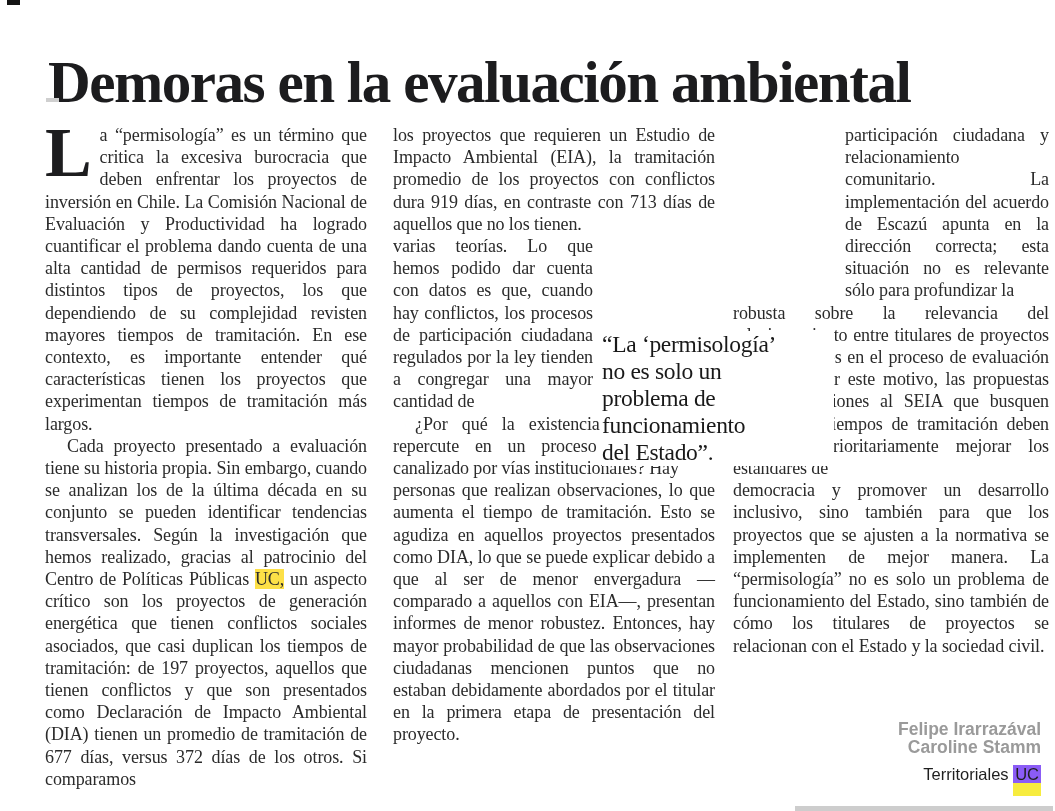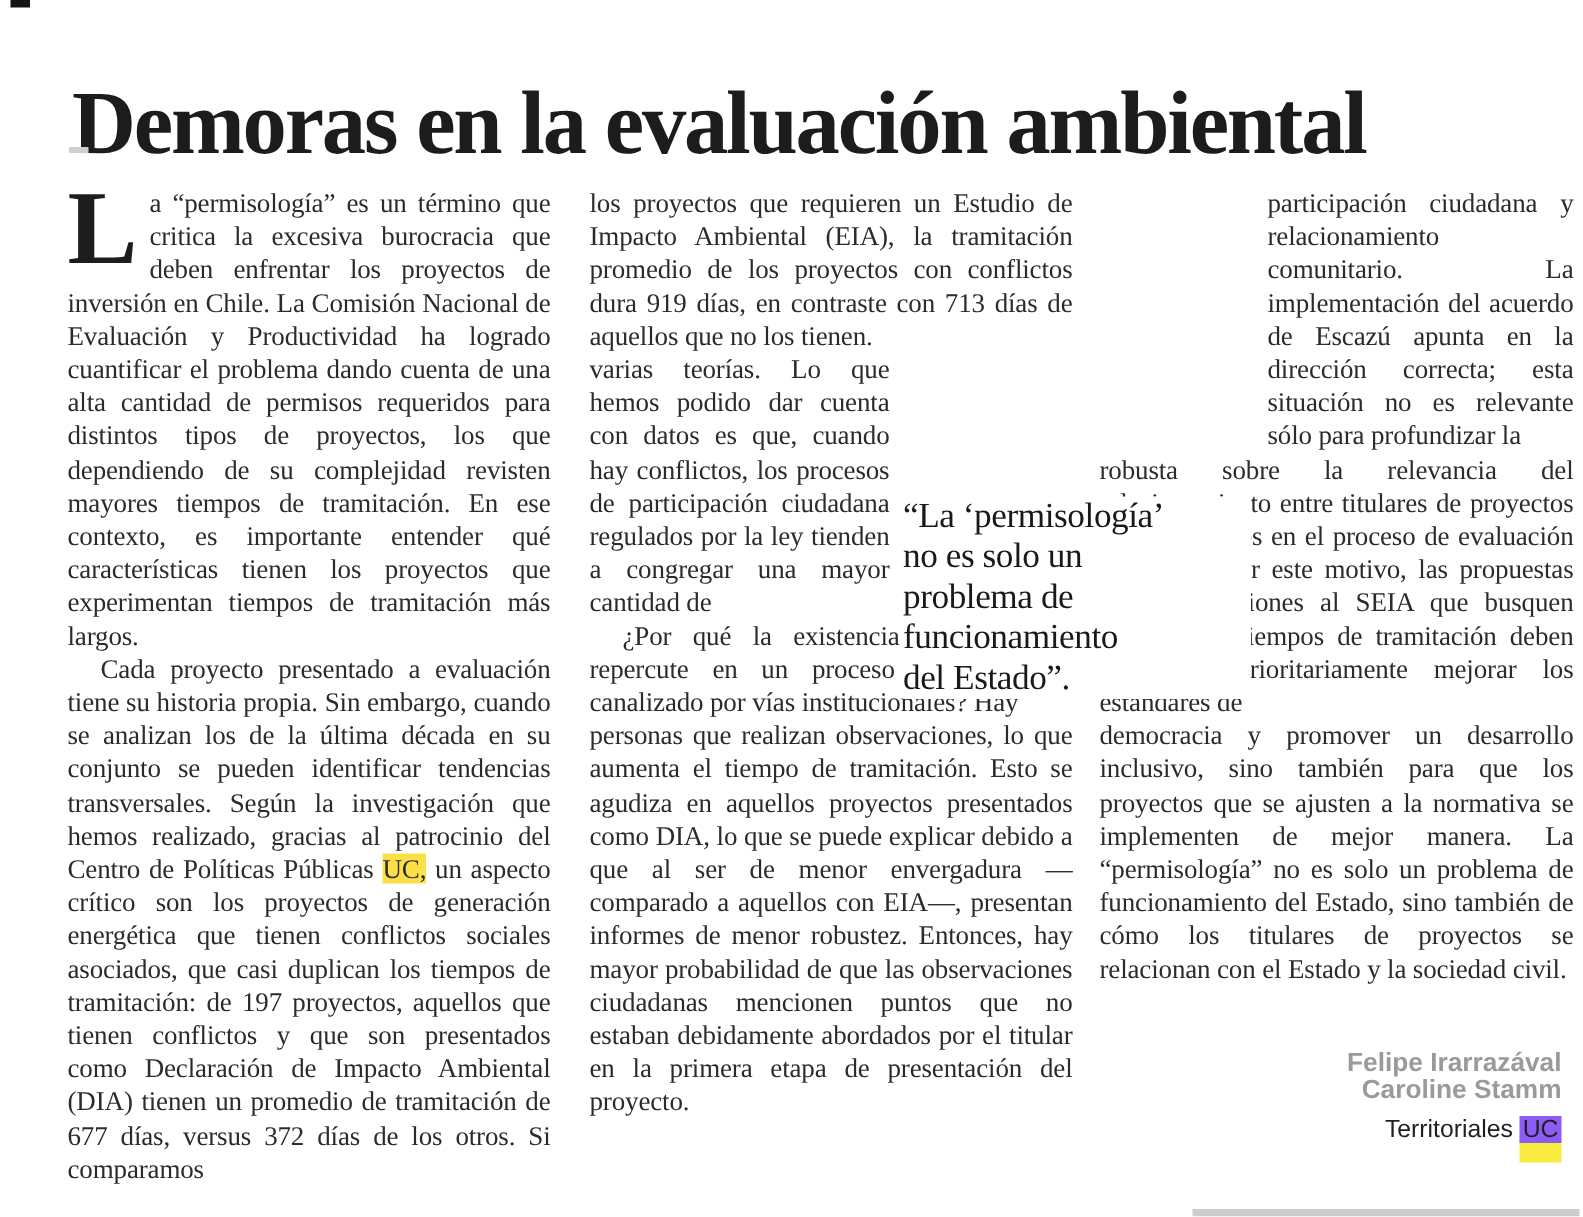--- a/index.html
+++ b/index.html
@@ -46,21 +46,21 @@
   .hl-tall{background:#8b5cf6;box-shadow:0 13px 0 0 #f7ec3e;padding:0 2px;}
   .pull-quote{
     position:absolute;left:602px;top:331px;width:232px;
     background:#ffffff;
     font-family:"Liberation Serif", serif;
     font-weight:normal;font-size:23.5px;line-height:27px;
     letter-spacing:-0.3px;color:#191919;
     white-space:pre-line;text-align:left;
   }
   .byline{
-    position:absolute;right:14px;top:699px;text-align:right;
+    position:absolute;right:14px;top:720px;text-align:right;
     font-family:"Liberation Sans", sans-serif;
   }
   .authors div{
     font-weight:bold;color:#9a9a9a;font-size:17.5px;line-height:18px;
   }
   .affiliation{
     margin-top:9px;color:#1f1f1f;font-size:16.5px;line-height:19px;
   }
   .bottom-edge-line{
     position:absolute;left:795px;top:806px;width:258px;height:5px;background:#cdcdcd;

